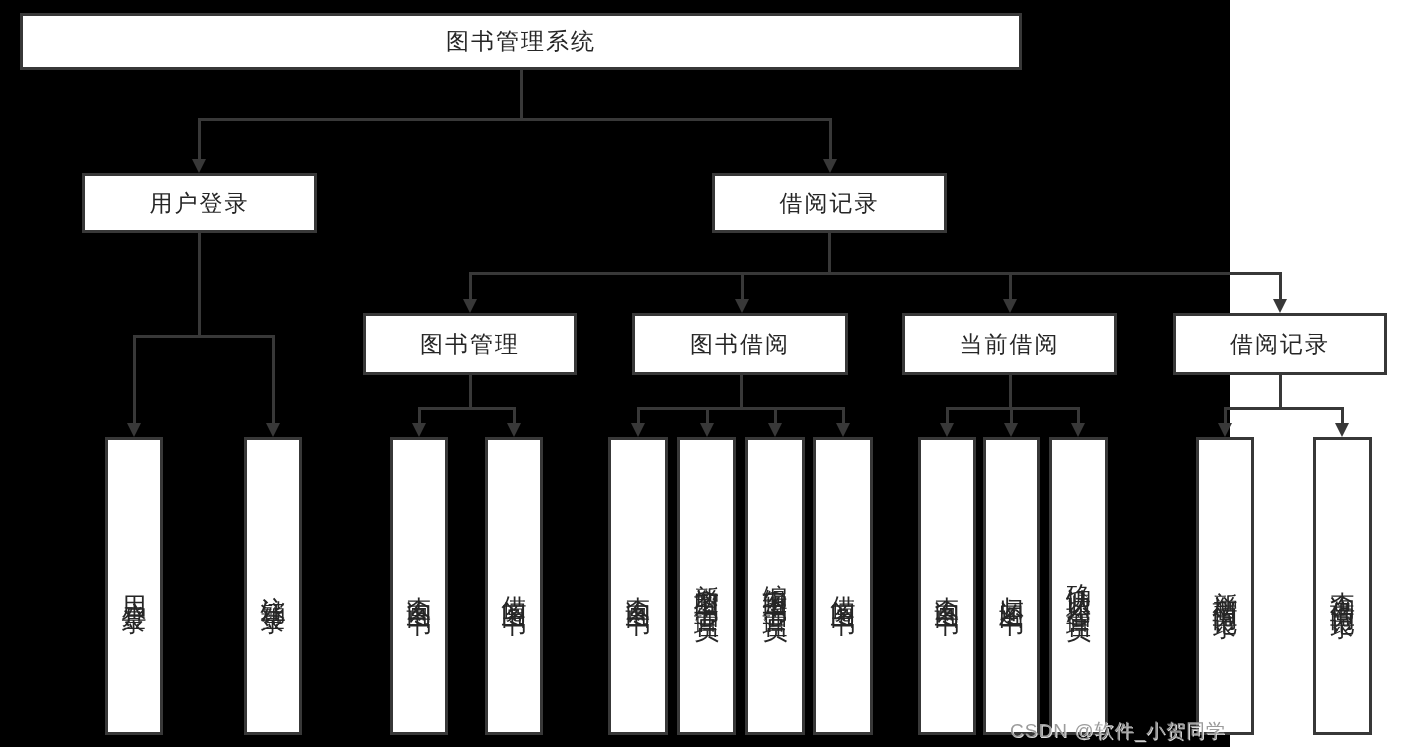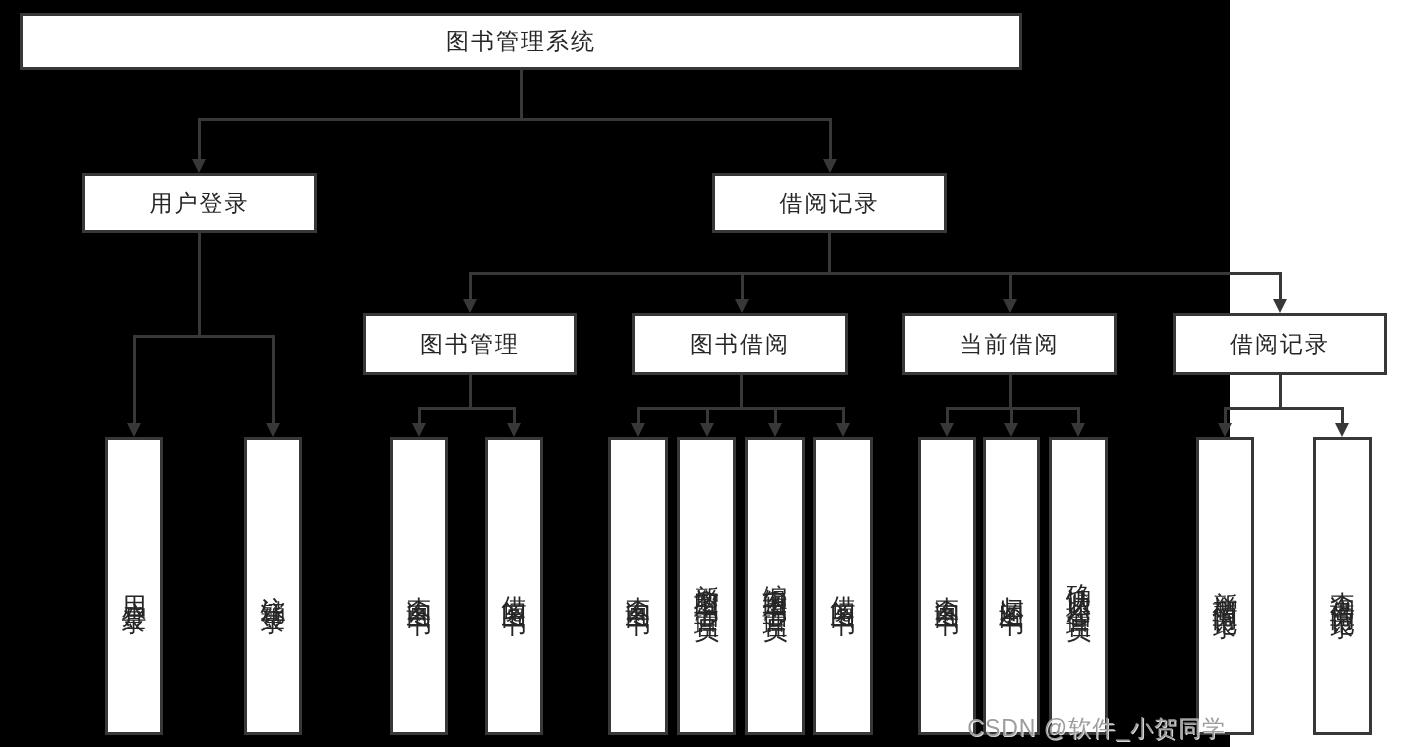--- a/index.html
+++ b/index.html
@@ -39,21 +39,21 @@
     content:"";position:absolute;left:5.5px;top:0;bottom:13px;width:3px;
     background:var(--line);
   }
   .arrow::after{
     content:"";position:absolute;left:0;bottom:0;width:0;height:0;
     border-left:7px solid transparent;border-right:7px solid transparent;
     border-top:14px solid var(--line);
   }
   .watermark{
     position:absolute;right:4px;bottom:3px;
-    font-size:23px;letter-spacing:1px;
+    font-size:19px;letter-spacing:1px;
     color:#9c9c9c;
     text-shadow:1px 1px 0 rgba(255,255,255,0.85);
     white-space:nowrap;
   }
 </style>
 </head>
 <body>
 
 <div class="stage">
 

